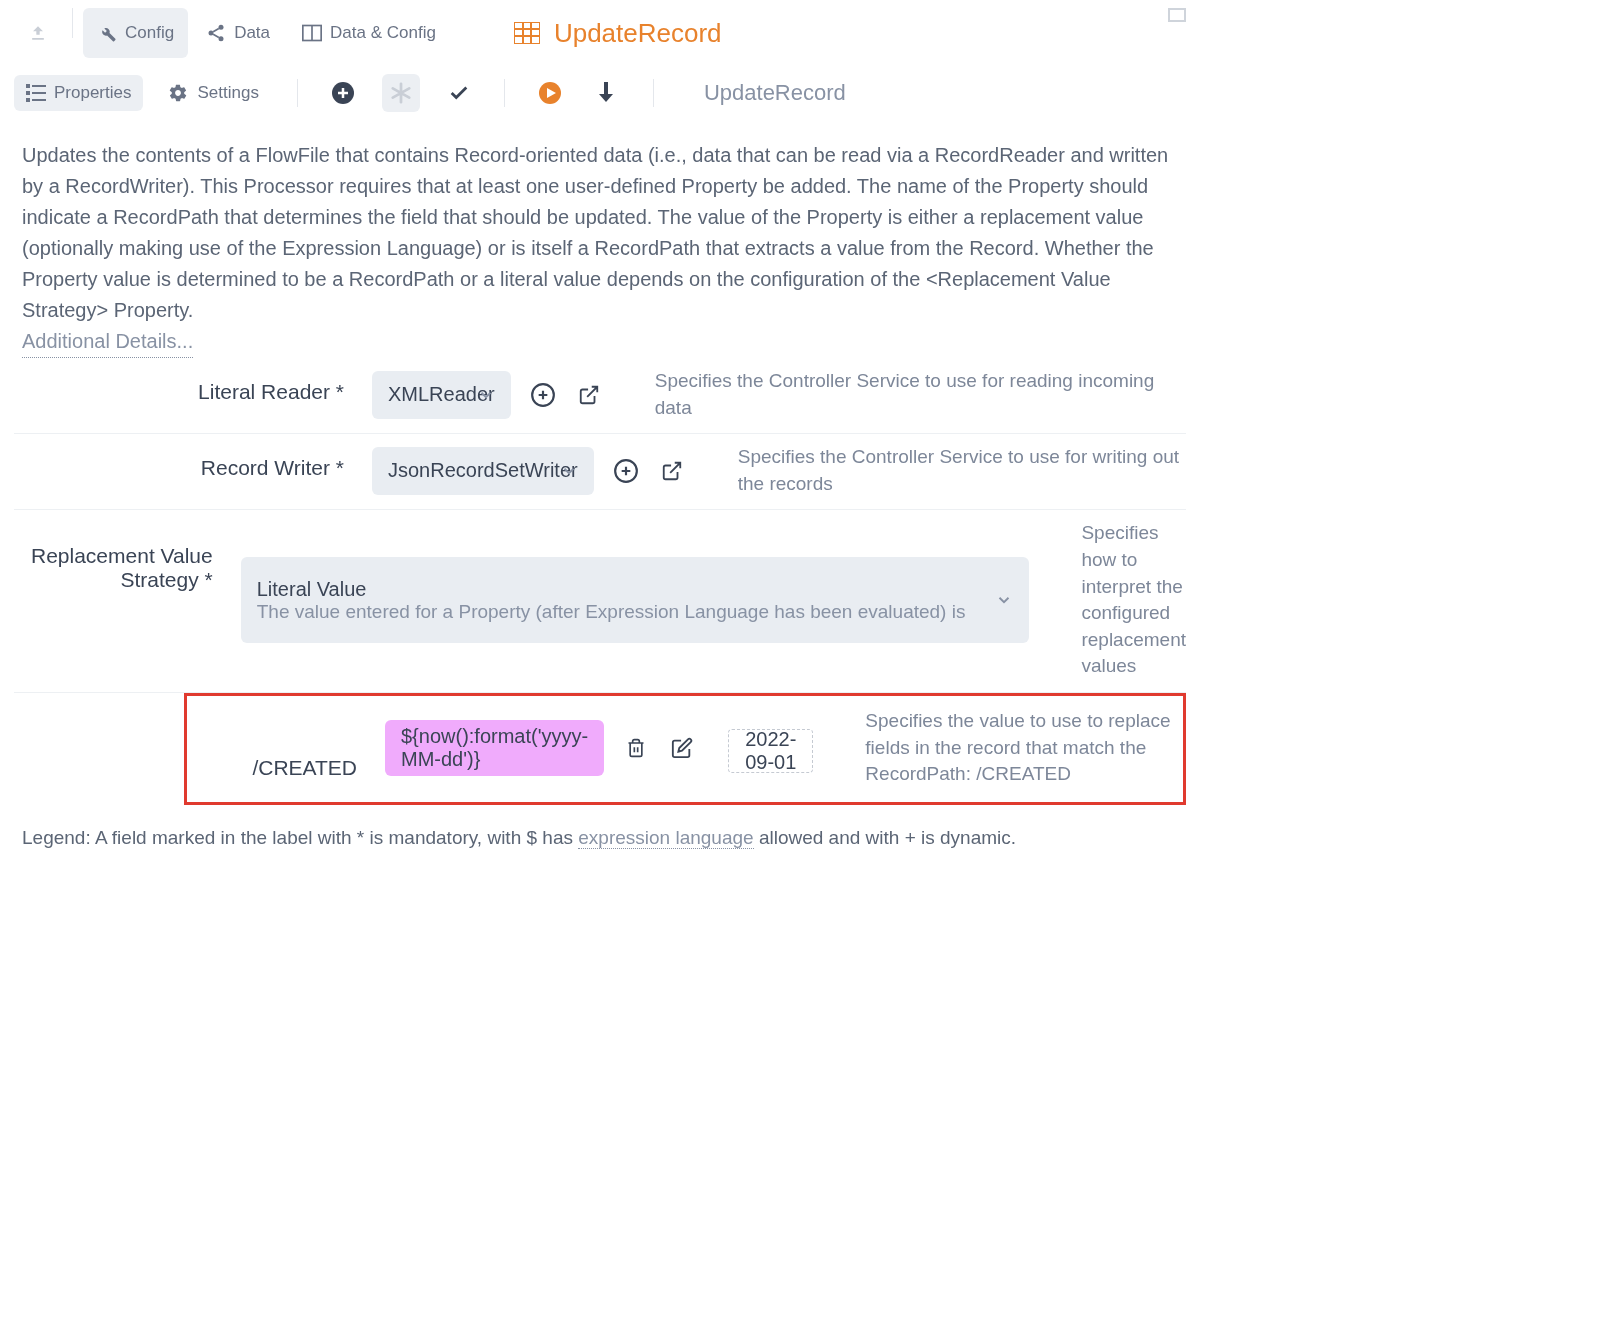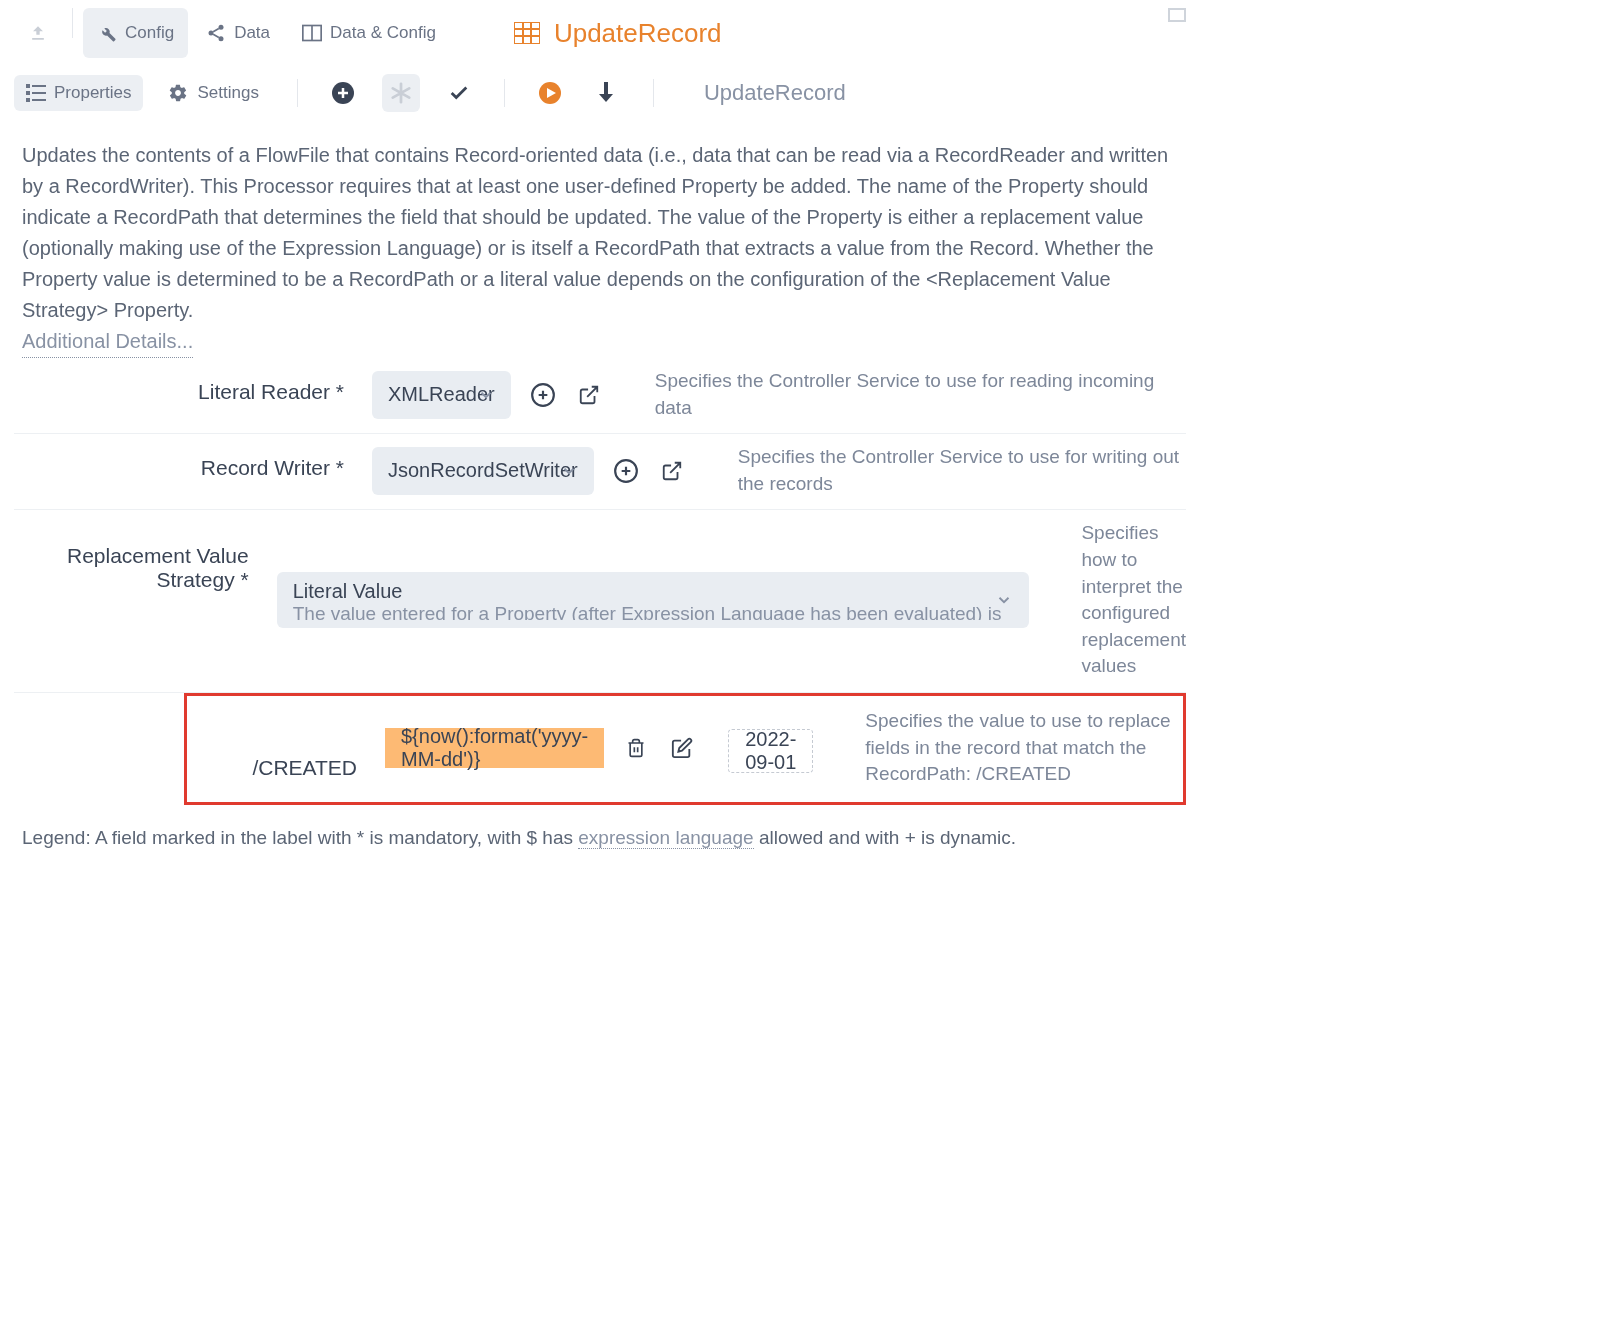--- a/index.html
+++ b/index.html
@@ -40,30 +40,30 @@
 
   .prop-row { display:flex; align-items:flex-start; padding: 10px 0 12px 0; border-bottom: 1px solid #edf0f3; }
   .prop-label { width: 358px; text-align:right; padding-right: 28px; font-size: 21px; color: #3a4455; padding-top: 12px;}
   .prop-body { flex: 1; display:flex; flex-direction: row; gap: 8px; }
   .field-line { display:flex; align-items:center; gap: 18px; }
   .select-box {
     flex:1; background:#e9edf2; border-radius:6px; height:48px;
     display:flex; align-items:center; padding: 0 16px; font-size:20px; color:#3a4455;
     position: relative;
   }
-  .select-box.tall { height: 56px; flex-direction:column; align-items:flex-start; justify-content:center; padding: 8px 28px 8px 16px;}
+  .select-box.tall { height: 86px; flex-direction:column; align-items:flex-start; justify-content:center; padding: 8px 64px 8px 16px;}
   .select-sub { color:#8892a4; font-size:19px; white-space:nowrap; overflow:hidden; text-overflow:clip;}
   .chev { position:absolute; right:16px; top:50%; transform:translateY(-50%); color:#8892a4;}
   .circ-btn { width:28px; height:28px; cursor:pointer; color:#3a4455; display:flex;align-items:center;justify-content:center;}
   .help { font-size: 19px; color:#7d8799; padding-left: 4px; line-height:1.4;margin-left:40px;}
 
   .highlight-row { border: 3px solid #e03a2f; padding: 12px 10px 14px 10px; margin-left: 170px; border-bottom: 3px solid #e03a2f; }
   .highlight-row .prop-label { width: 188px; padding-top: 48px;}
   .value-box {
-    flex:1; background:#fdba74; border-radius:0; height:40px;
+    flex:1; background:#f0abfc; border-radius:6px; height:56px;
     display:flex; align-items:center; padding: 0 16px; font-size:20px; color:#3a4455;
   }
   .dashed-box {
     flex:1; border: 1px dashed #c5cad2; border-radius:4px; height:44px;
     display:flex; align-items:center; padding: 0 16px; font-size:20px; color:#3a4455;
   }
   .legend { font-size: 19px; color:#5b6575; margin-top: 22px; padding-left: 8px;}
   .legend .link2 { color:#8892a4; border-bottom:1px dotted #8892a4;}
 
   svg { display:block; }

